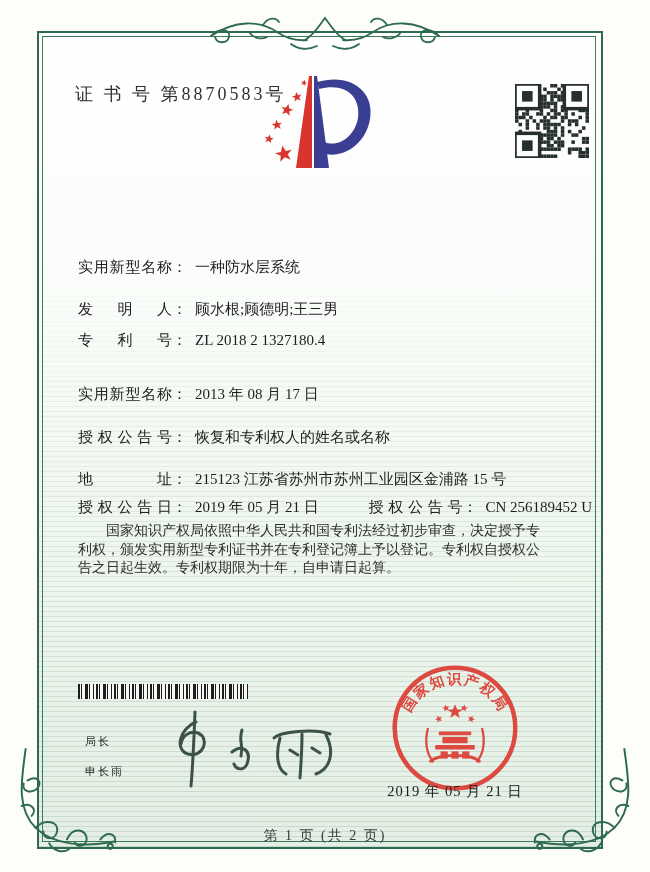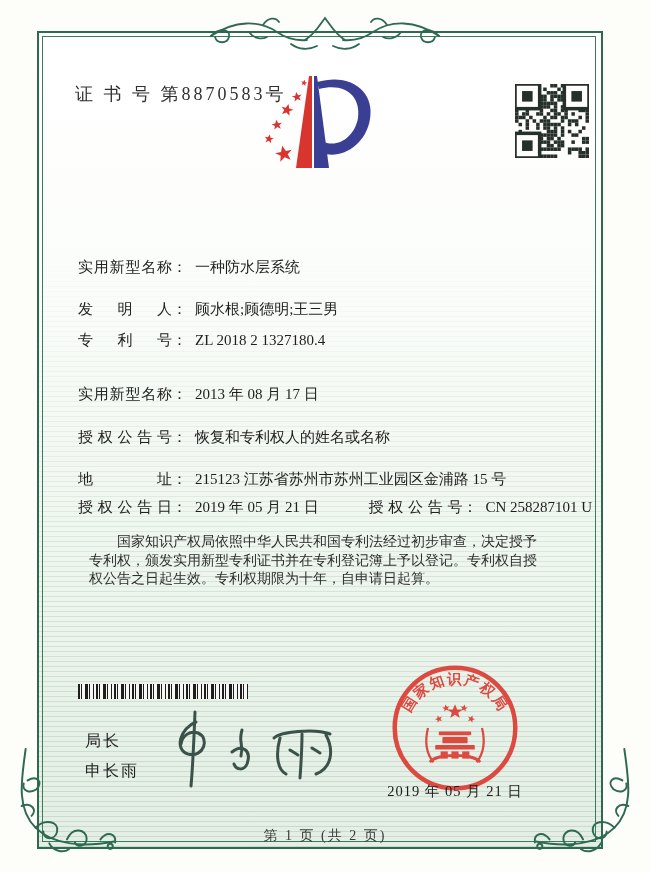--- a/index.html
+++ b/index.html
@@ -42,31 +42,31 @@
   .qr{position:absolute;left:515px;top:84px;width:74px;height:74px;}
 
   .fields{position:absolute;left:78px;top:250px;width:480px;font-size:15px;}
   .frow{position:absolute;left:0;white-space:nowrap;}
   .lbl{display:inline-block;width:94px;text-align:justify;text-align-last:justify;vertical-align:bottom;color:#222;}
   .colon{display:inline-block;margin-right:8px;color:#222;}
   .val{color:#1e1e1e;}
   .grant2{margin-left:46px;}
 
   .body-text{position:absolute;left:78px;top:522px;width:474px;font-size:14px;line-height:18.6px;color:#2d2d2d;}
-  .body-text p{margin:11px;text-indent:2em;}
+  .body-text p{margin:0;text-indent:2em;}
 
   .barcode{
     position:absolute;left:78px;top:684px;width:170px;height:15px;
     background:repeating-linear-gradient(90deg,
       #1d1d1d 0 2px,#f7f7f4 2px 3px,#1d1d1d 3px 4px,#f7f7f4 4px 7px,
       #1d1d1d 7px 10px,#f7f7f4 10px 11px,#1d1d1d 11px 12px,#f7f7f4 12px 15px,
       #1d1d1d 15px 16px,#f7f7f4 16px 18px);
   }
 
-  .signoff{position:absolute;left:85px;top:726px;font-size:16px;line-height:30px;color:#222;letter-spacing:2px;}
+  .signoff{position:absolute;left:85px;top:726px;font-size:11px;line-height:30px;color:#222;letter-spacing:2px;}
   .signature{position:absolute;left:162px;top:708px;width:190px;height:86px;}
 
   .seal{position:absolute;left:383px;top:656px;width:144px;height:144px;opacity:.92;}
   .seal-date{
     position:absolute;left:378px;top:782px;width:154px;text-align:center;
     font-size:14.5px;color:#1c1c1c;letter-spacing:1px;z-index:3;
   }
   .footer{
     position:absolute;left:0;top:827px;width:650px;text-align:center;
     font-size:14px;color:#3a3a3a;letter-spacing:2px;
@@ -311,21 +311,21 @@
 
     <div class="fields">
       <div class="frow" style="top:8px"><span class="lbl">实用新型名称</span><span class="colon">：</span><span class="val">一种防水层系统</span></div>
       <div class="frow" style="top:50px"><span class="lbl">发明人</span><span class="colon">：</span><span class="val">顾水根;顾德明;王三男</span></div>
       <div class="frow" style="top:81px"><span class="lbl">专利号</span><span class="colon">：</span><span class="val">ZL 2018 2 1327180.4</span></div>
       <div class="frow" style="top:135px"><span class="lbl">实用新型名称</span><span class="colon">：</span><span class="val">2013 年 08 月 17 日</span></div>
       <div class="frow" style="top:178px"><span class="lbl">授权公告号</span><span class="colon">：</span><span class="val">恢复和专利权人的姓名或名称</span></div>
       <div class="frow" style="top:220px"><span class="lbl">地址</span><span class="colon">：</span><span class="val">215123 江苏省苏州市苏州工业园区金浦路 15 号</span></div>
       <div class="frow" style="top:248px">
         <span><span class="lbl">授权公告日</span><span class="colon">：</span><span class="val">2019 年 05 月 21 日</span></span>
-        <span class="grant2"><span class="lbl">授权公告号</span><span class="colon">：</span><span class="val">CN 258287101 U</span></span>
+        <span class="grant2"><span class="lbl">授权公告号</span><span class="colon">：</span><span class="val">CN 256189452 U</span></span>
       </div>
     </div>
 
     <div class="body-text">
       <p>国家知识产权局依照中华人民共和国专利法经过初步审查，决定授予专利权，颁发实用新型专利证书并在专利登记簿上予以登记。专利权自授权公告之日起生效。专利权期限为十年，自申请日起算。</p>
     </div>
 
     <div class="barcode"></div>
 
     <div class="signoff">

